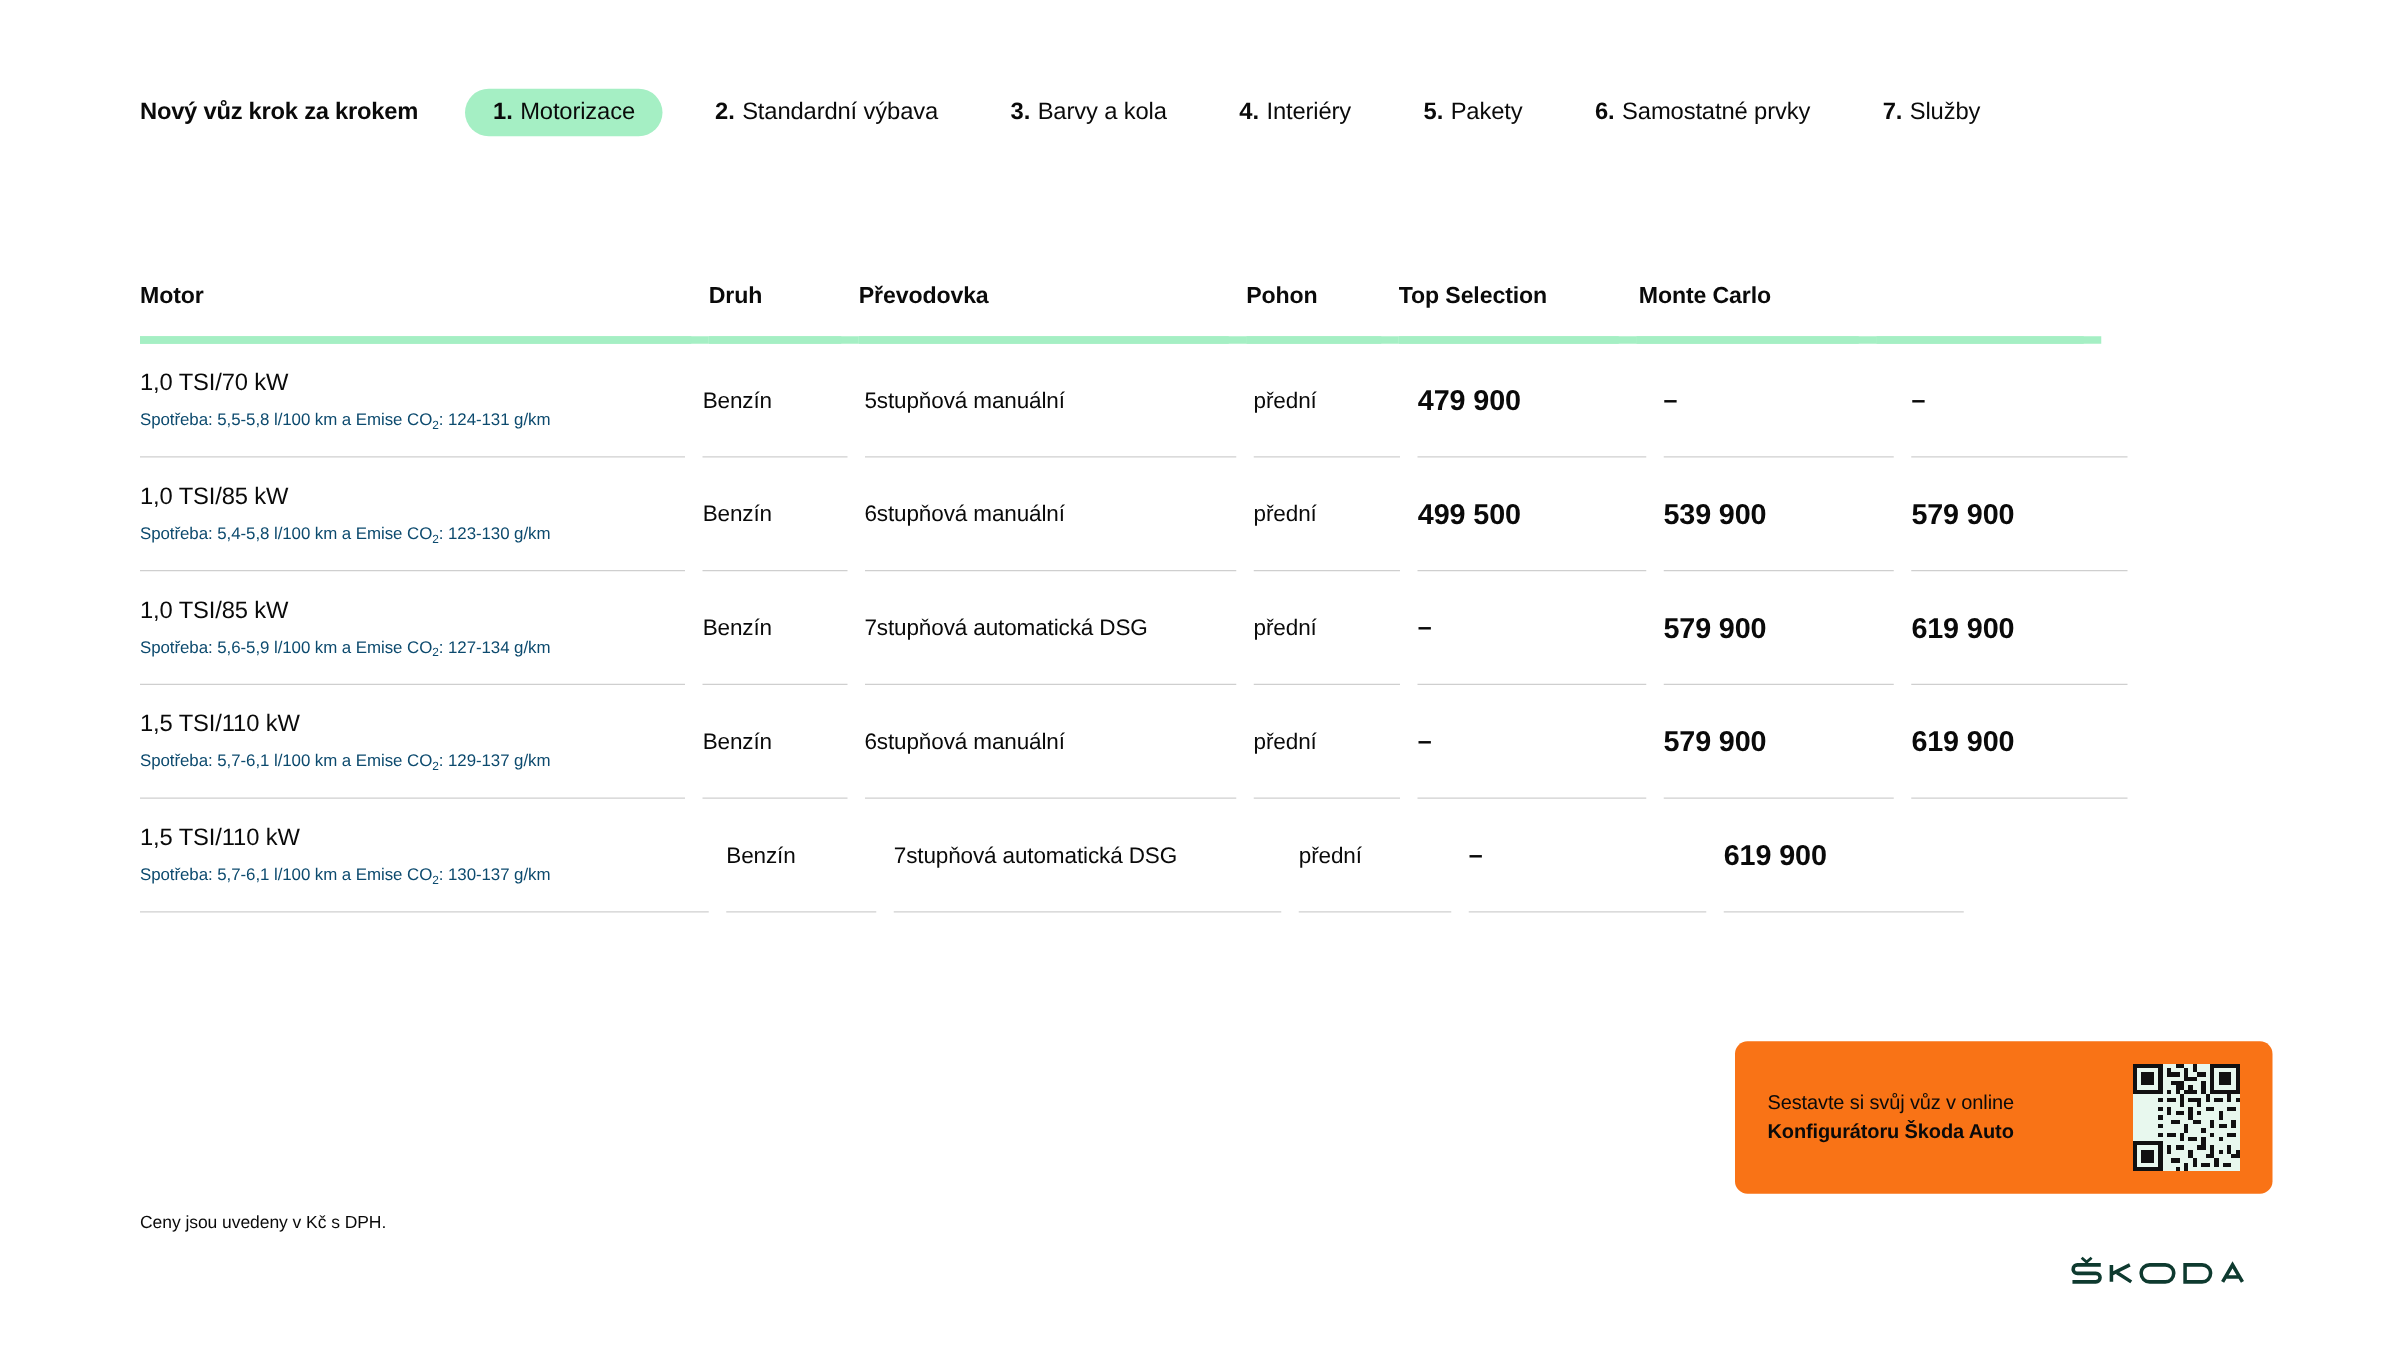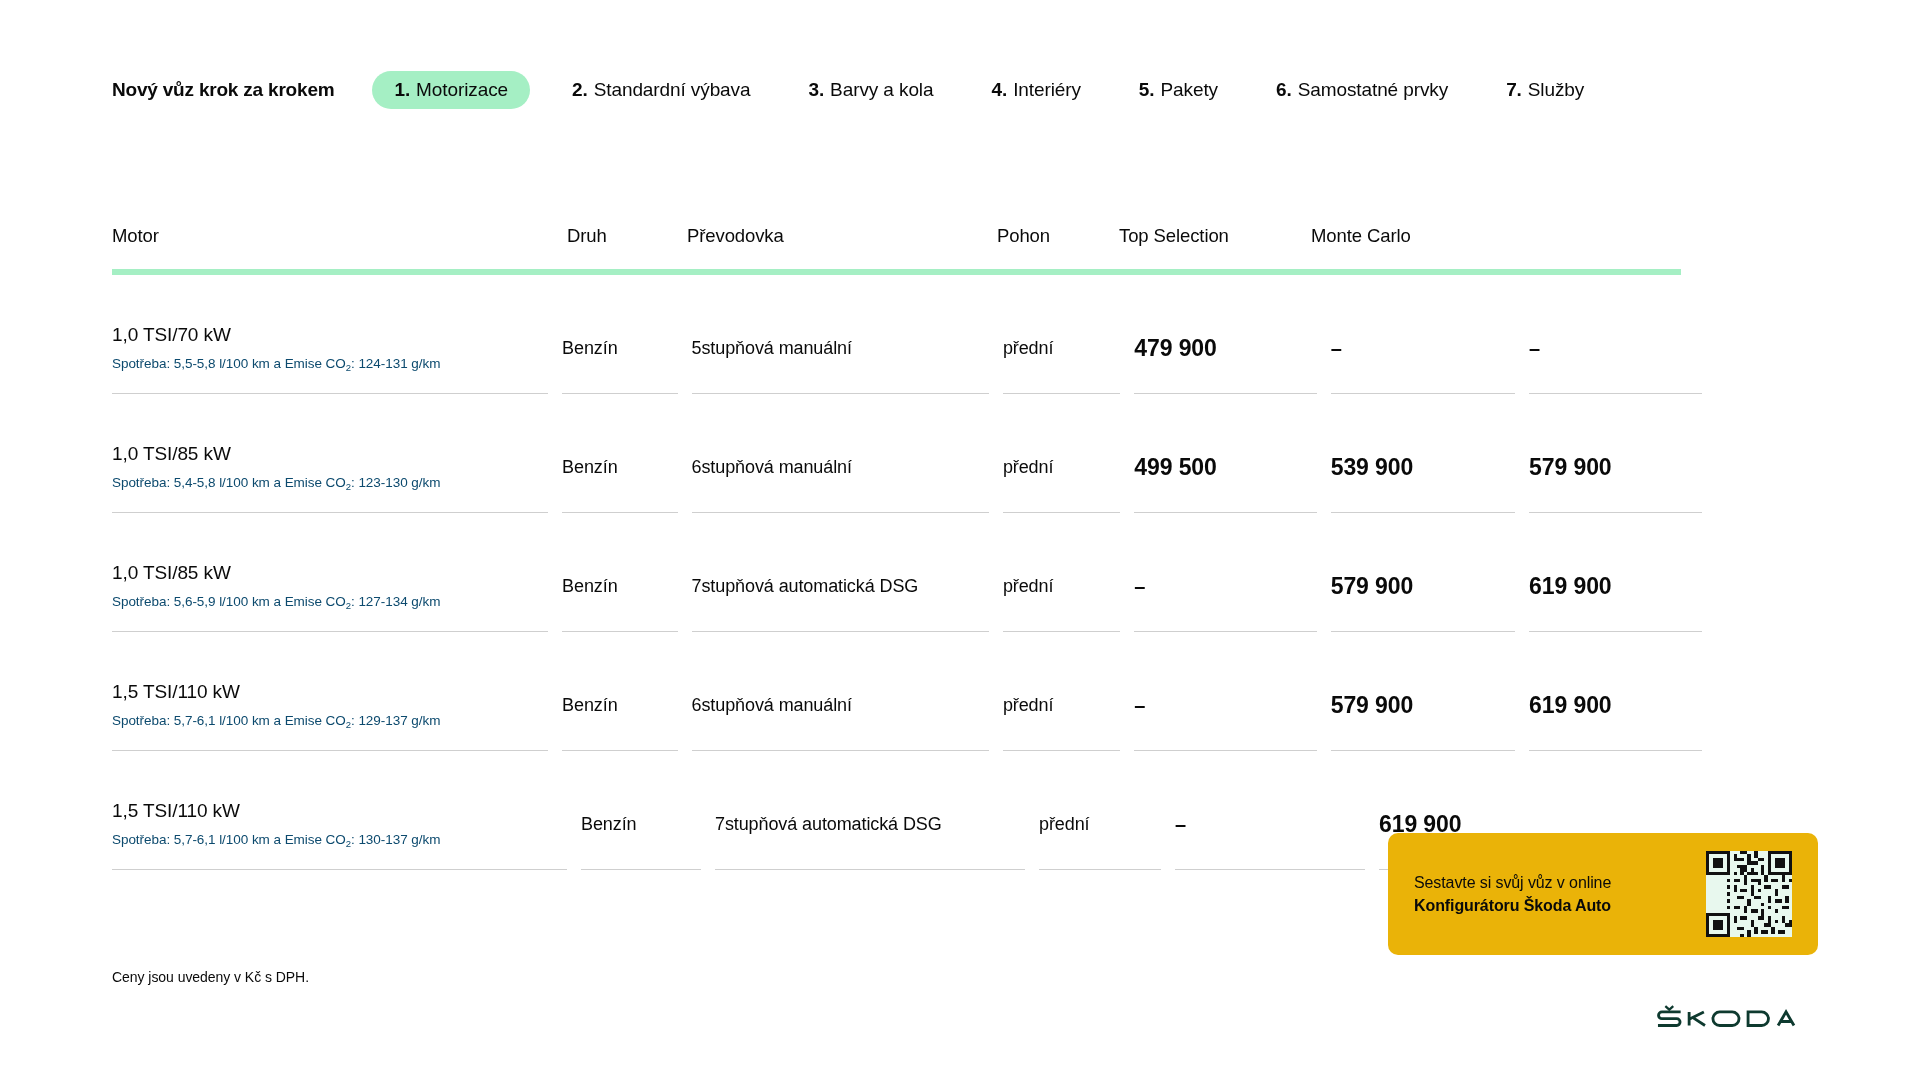--- a/index.html
+++ b/index.html
@@ -86,21 +86,21 @@
   .c-druh    { width: 120px; }
   .c-prev    { width: 310px; }
   .c-pohon   { width: 122px; }
   .c-sel     { width: 190px; }
   .c-topsel  { width: 192px; }
   .c-monte   { width: 180px; }
 
   
   .thead .tcell {
     font-size: 18.5px;
-    font-weight: 400;
+    font-weight: 700;
     letter-spacing: -0.1px;
     padding-bottom: 22px;
   }
 
   .thead-rule {
     display: flex;
     width: 100%;
   }
   .thead-rule > div {
     height: 6px;
@@ -108,21 +108,20 @@
   }
   .thead-rule > div > i {
     display: block;
     height: 6px;
     background: #a5efc4;
     margin-right: 14px;
   }
 
   .tbody .trow {
     align-items: stretch;
-    margin-top: 28px;
   }
 
   .tbody .tcell {
     border-bottom: 1px solid #cfcfcf;
     height: 91px;
     display: flex;
     flex-direction: column;
     justify-content: center;
     margin-right: 14px;
   }
@@ -166,21 +165,21 @@
 
   .price.dash { font-size: 20px; }
 
   
   .promo {
     position: absolute;
     left: 1388px;
     top: 833px;
     width: 430px;
     height: 122px;
-    background: #eab308;
+    background: #f97316;
     border-radius: 10px;
     display: flex;
     align-items: center;
     padding: 0 26px;
   }
 
   .promo-text {
     flex: 1;
     font-size: 16px;
     line-height: 1.45;

